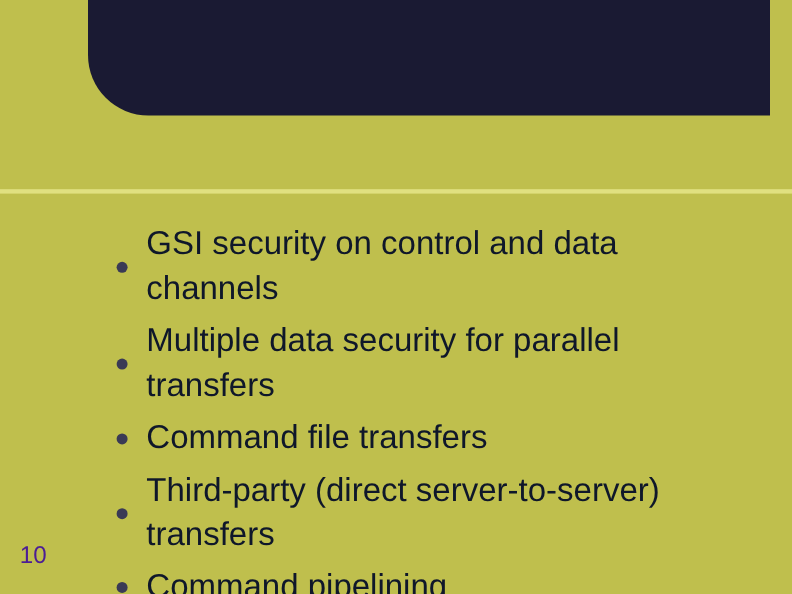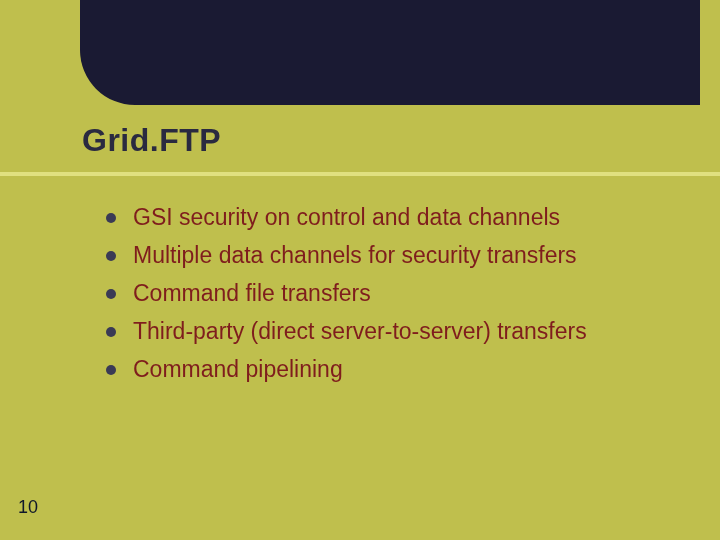--- a/index.html
+++ b/index.html
@@ -57,50 +57,49 @@
   .bullet-dot {
     width: 10px;
     height: 10px;
     border-radius: 50%;
     background: #3a3a55;
     flex-shrink: 0;
     margin-right: 17px;
     margin-top: 1px;
   }
   .bullet-text {
-    font-size: 23px;
-    color: #7f1d1d;
+    font-size: 30px;
+    color: #0f172a;
     line-height: 1.35;
   }
   .page-number {
     position: absolute;
     bottom: 22px;
     left: 18px;
-    font-size: 18px;
-    color: #0f172a;
+    font-size: 22px;
+    color: #4c1d95;
     text-align: center;
   }
 </style>
 </head>
 <body>
 
 <div class="slide">
   <div class="top-block"></div>
 
-  <div class="title">Grid.FTP</div>
   <div class="underline"></div>
 
   <div class="bullets">
     <div class="bullet-row">
       <span class="bullet-dot"></span>
       <span class="bullet-text">GSI security on control and data channels</span>
     </div>
     <div class="bullet-row">
       <span class="bullet-dot"></span>
-      <span class="bullet-text">Multiple data channels for security transfers</span>
+      <span class="bullet-text">Multiple data security for parallel transfers</span>
     </div>
     <div class="bullet-row">
       <span class="bullet-dot"></span>
       <span class="bullet-text">Command file transfers</span>
     </div>
     <div class="bullet-row">
       <span class="bullet-dot"></span>
       <span class="bullet-text">Third-party (direct server-to-server) transfers</span>
     </div>
     <div class="bullet-row">

